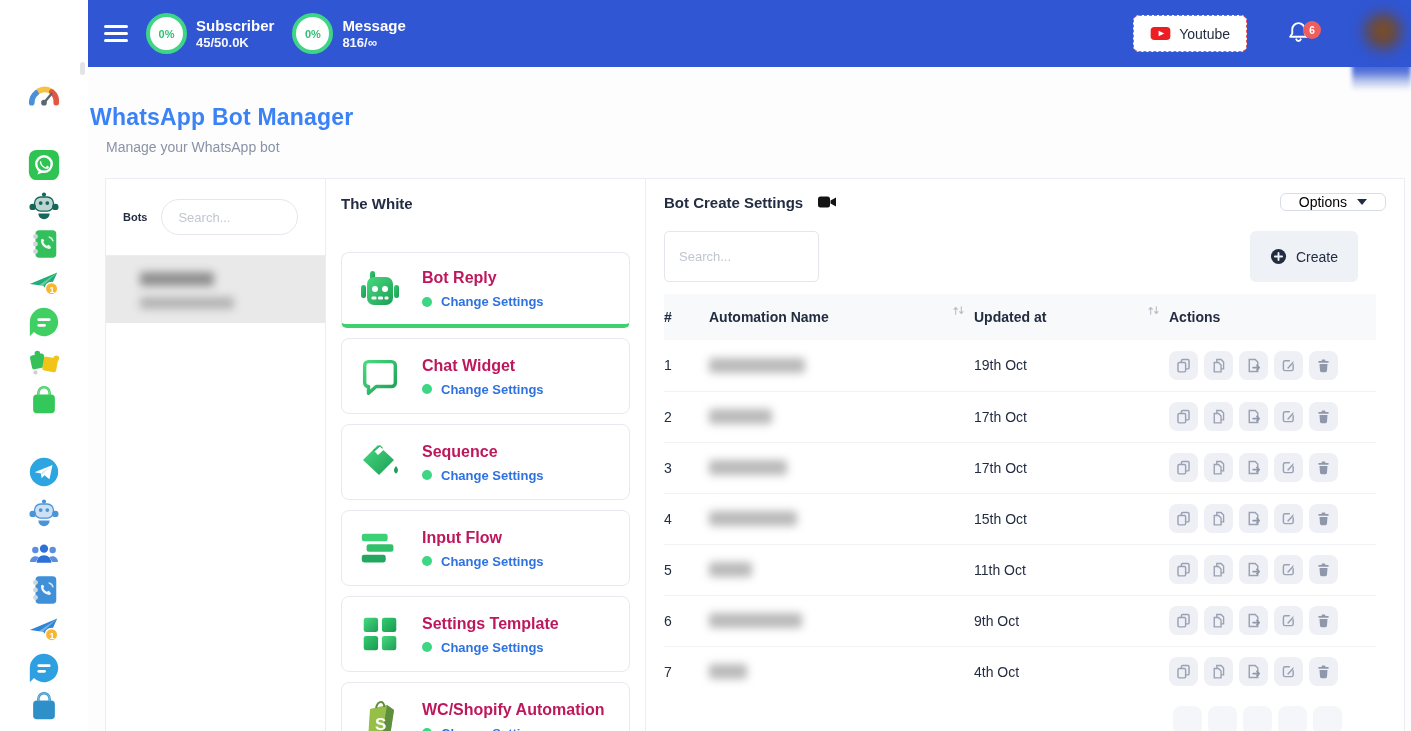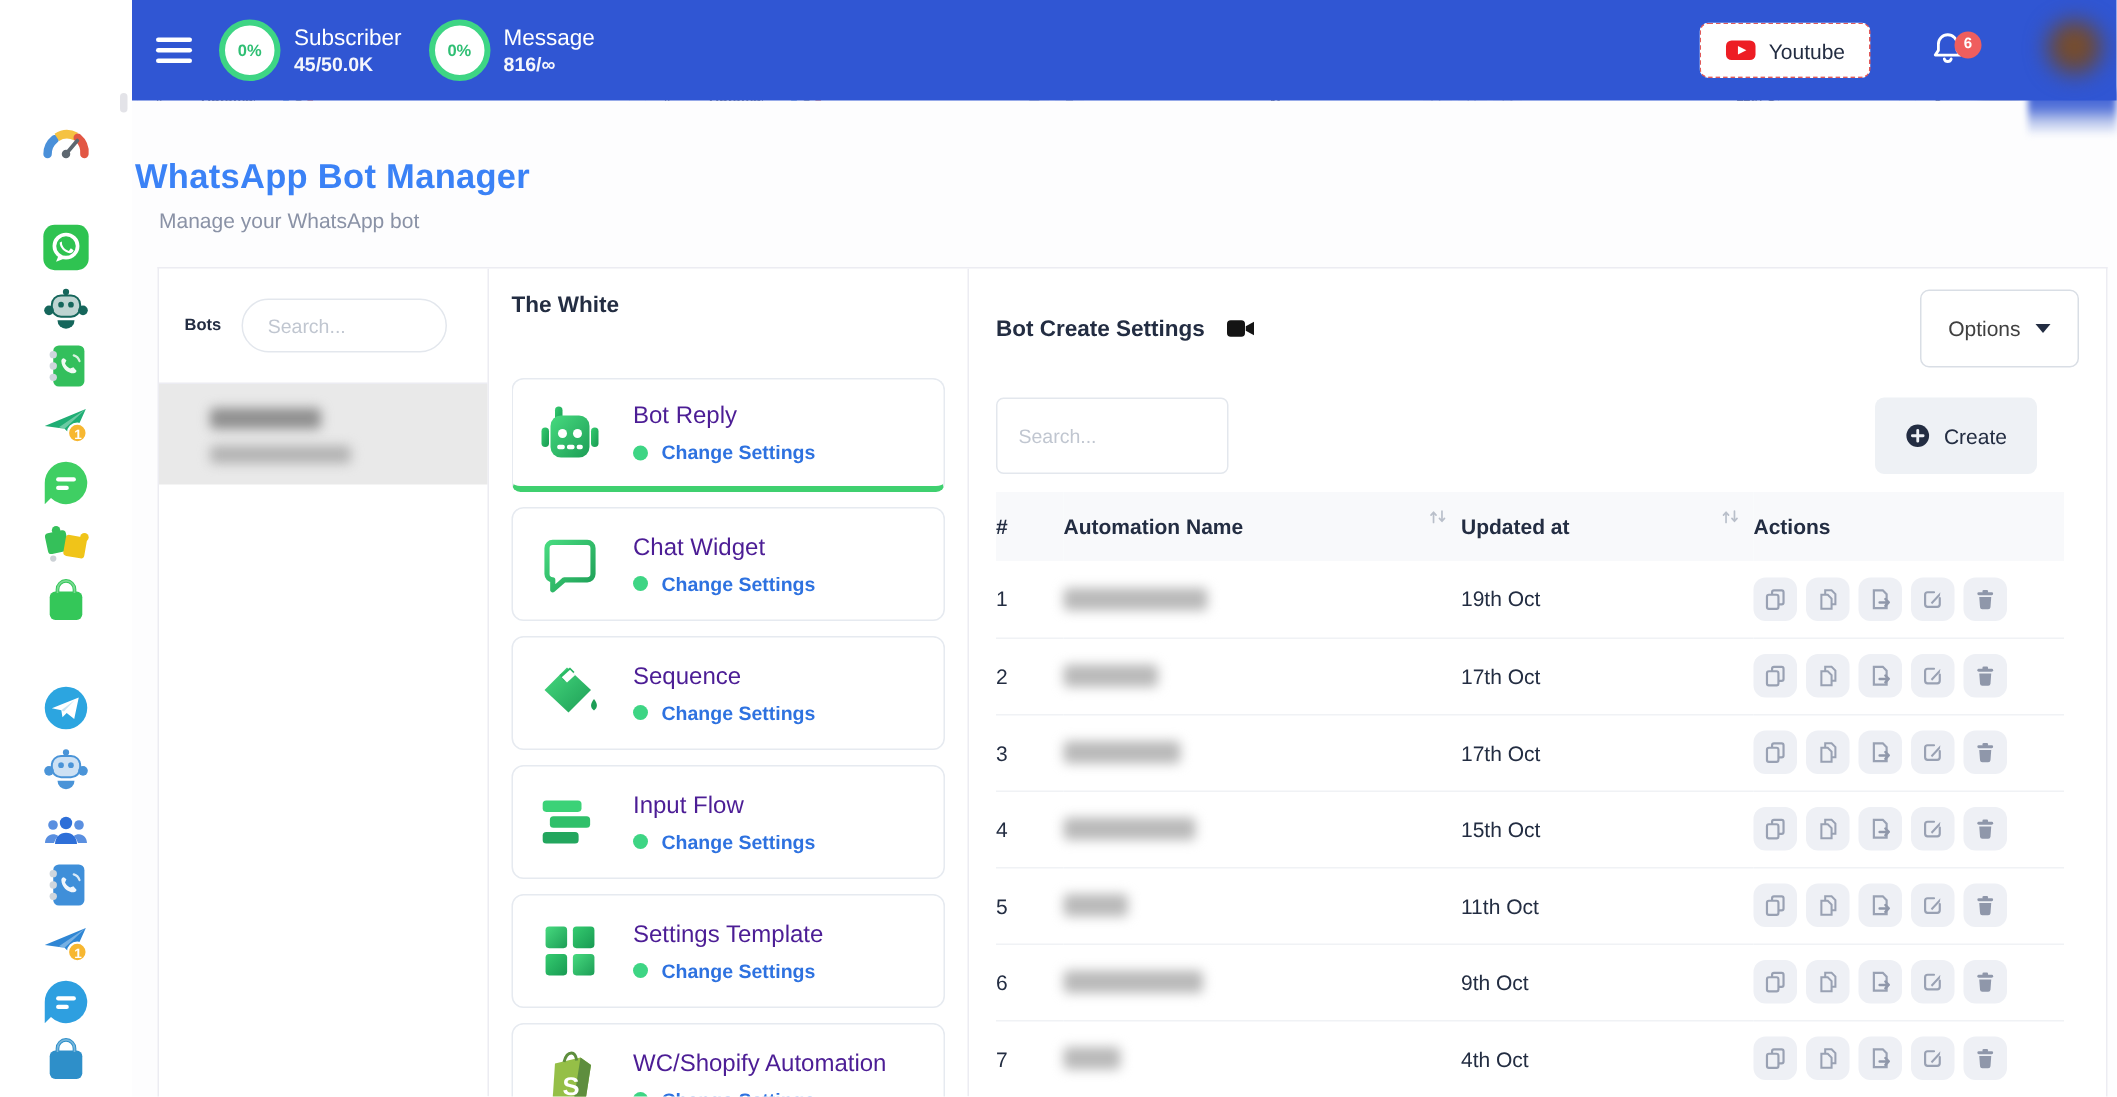--- a/index.html
+++ b/index.html
@@ -14,21 +14,21 @@
 
   
   .topbar { position:fixed; left:88px; top:0; width:1323px; height:67px; background:#3056d3; z-index:20;
     display:flex; align-items:center; }
   .hamburger { width:24px; margin-left:16px; cursor:pointer; }
   .hamburger span { display:block; height:2.5px; background:#fff; border-radius:2px; margin:4.5px 0; }
   .stat { display:flex; align-items:center; margin-left:18px; }
   .stat-ring { width:41px; height:41px; border-radius:50%; background:#fff; border:4px solid #3ed584;
     display:flex; align-items:center; justify-content:center; font-size:11px; font-weight:bold; color:#2fbf74; }
   .stat-text { margin-left:9px; color:#fff; }
-  .stat-label { font-size:15px; font-weight:normal; line-height:18px; }
+  .stat-label { font-size:15px; font-weight:bold; line-height:18px; }
   .stat-value { font-size:13px; font-weight:bold; opacity:.95; line-height:16px; }
   .topbar-right { margin-left:auto; display:flex; align-items:center; margin-right:0; }
   .tb-btn { display:flex; align-items:center; gap:8px; background:#fff; border-radius:6px;
     padding:8px 16px; font-size:14px; color:#232d42; cursor:pointer; height:37px; }
   .tb-btn.youtube { border:1.5px dashed #e05a5a; margin-right:13px; }
   .tb-btn.discussion { border:1.5px dashed #4f83e8; }
   .bell-wrap { position:relative; margin-left:26px; cursor:pointer; }
   .badge { position:absolute; right:-10px; top:2px; width:18px; height:18px; border-radius:50%;
     background:#ef5e5e; color:#fff; font-size:10px; font-weight:bold; display:flex; align-items:center; justify-content:center; }
   .avatar-zone { position:absolute; right:0; top:0; width:59px; height:67px; overflow:visible; cursor:pointer; }
@@ -58,32 +58,32 @@
   .bot-item .phone { width:94px; height:12px; background:#b3b3b3; }
 
   
   .col-settings { width:320px; border-right:1px solid #ececf2; padding:16px 15px 0 15px; }
   .col-settings h3 { font-size:15px; font-weight:bold; margin-bottom:40px; }
   .s-card { background:#fff; border:1px solid #e6eaf0; border-radius:8px; height:76px; margin-bottom:10px;
     display:flex; align-items:center; padding:0 14px; cursor:pointer; }
   .s-card.selected { border-bottom:4px solid #3fd06f; border-radius:8px 8px 6px 6px; }
   .s-icon { width:48px; height:48px; flex:0 0 48px; display:flex; align-items:center; justify-content:center; }
   .s-body { margin-left:18px; }
-  .s-title { font-size:16px; font-weight:400; color:#4c1d95; line-height:20px; }
+  .s-title { font-size:16px; font-weight:700; color:#be185d; line-height:20px; }
   .s-link { display:flex; align-items:center; gap:9px; margin-top:6px; cursor:pointer; }
   .s-dot { width:10px; height:10px; border-radius:50%; background:#3ed584; }
   .s-link span { font-size:13px; font-weight:bold; color:#2e72e0; }
 
   
   .col-table { flex:1; padding:14px 18px 0 18px; position:relative; }
   .panel-head { display:flex; align-items:center; }
   .panel-title { font-size:15px; font-weight:bold; }
   .cam { margin-left:14px; display:flex; }
   .options-btn { margin-left:auto; display:flex; align-items:center; gap:10px; background:#fff;
-    border:1px solid #d9dee5; border-radius:6px; padding:17px 18px; font-size:14px; color:#404040; cursor:pointer; }
+    border:1px solid #d9dee5; border-radius:6px; padding:0 18px; font-size:14px; color:#000000; cursor:pointer; }
   .caret { width:0; height:0; border-left:5px solid transparent; border-right:5px solid transparent; border-top:6px solid #232d42; }
   .tools-row { display:flex; align-items:center; margin-top:20px; }
   .sq-search { width:155px; height:51px; border:1px solid #e3e7ed; border-radius:5px; padding:0 14px;
     font-size:13px; color:#495057; outline:none; font-family:inherit; }
   .sq-search::placeholder { color:#c0c6d0; }
   .create-btn { margin-left:auto; margin-right:28px; display:flex; align-items:center; gap:9px;
     background:#eef1f5; border:none; border-radius:6px; padding:0 20px; height:51px;
     font-size:14px; color:#232d42; cursor:pointer; font-family:inherit; }
 
   table.data { border-collapse:collapse; width:712px; margin-top:12px; table-layout:fixed; }

